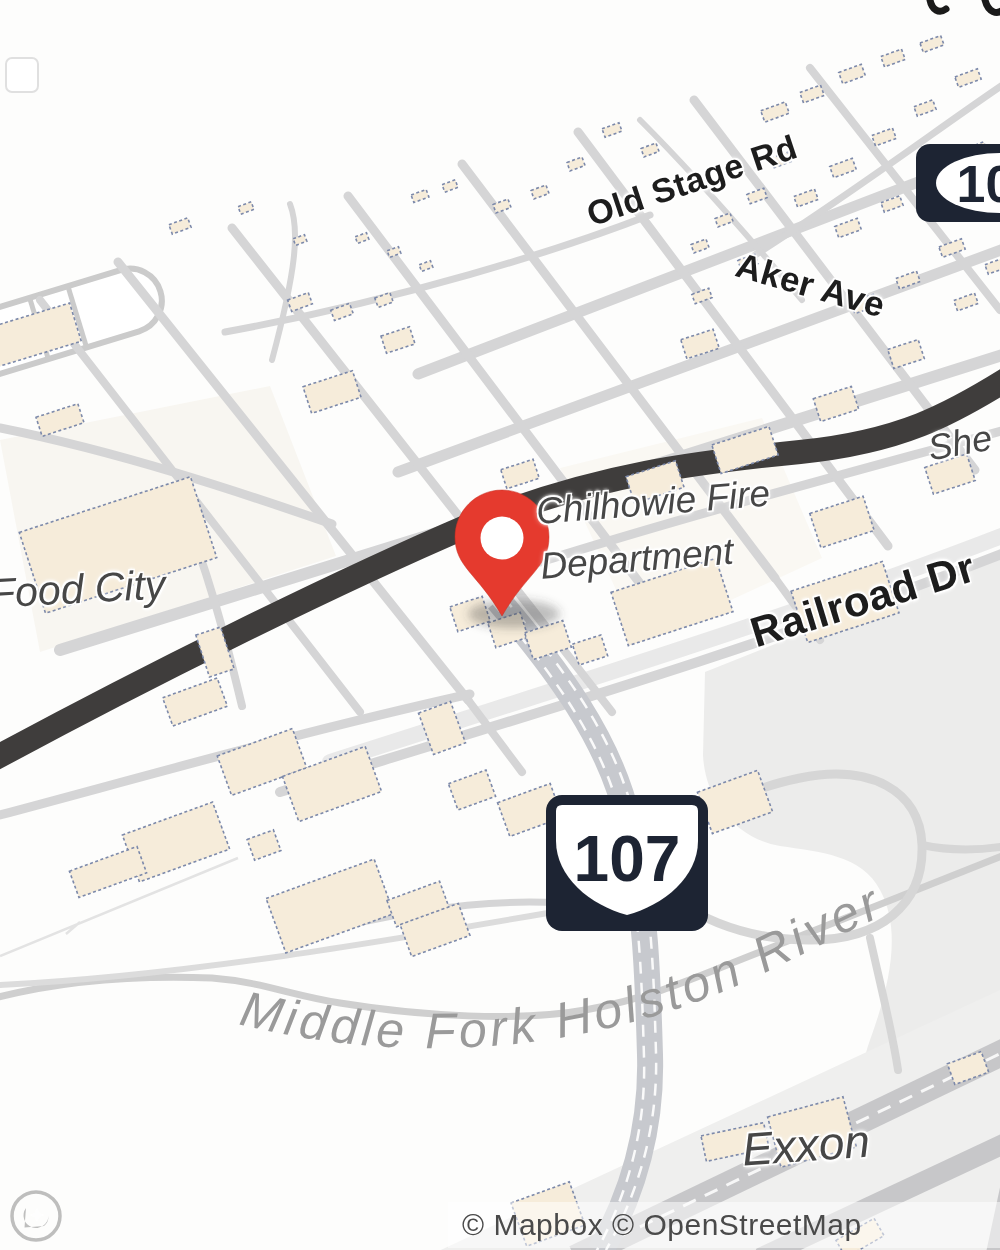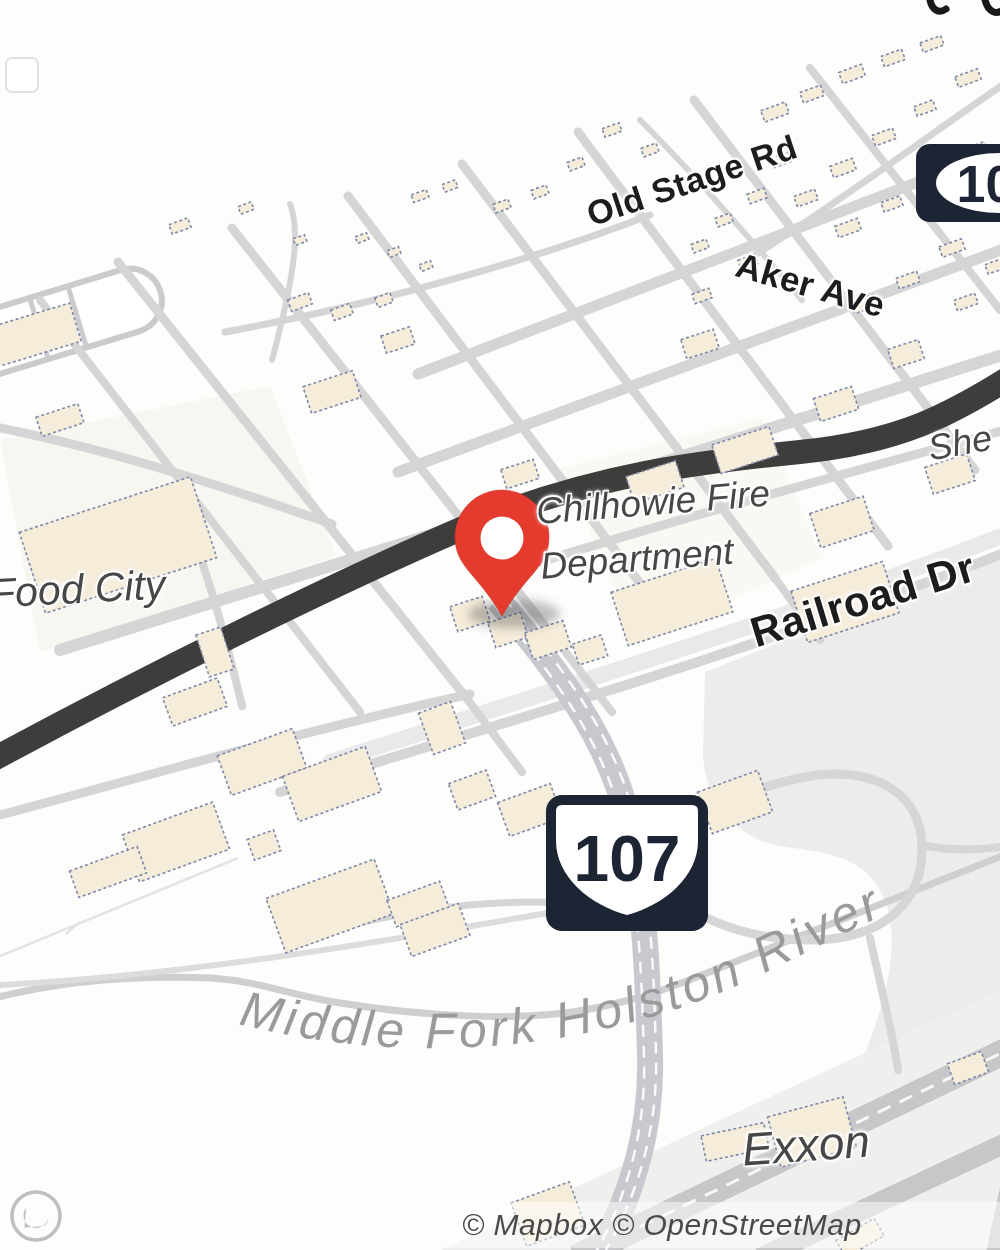--- a/index.html
+++ b/index.html
@@ -13,21 +13,21 @@
   .street{font-weight:700;color:#1d1d1d;letter-spacing:.5px;}
   #lbl-fire{left:534px;top:484px;font-size:37px;line-height:55px;transform:rotate(-4.5deg);transform-origin:left top;}
   #lbl-foodcity{left:-10px;top:566px;font-size:41px;transform:rotate(-3deg);}
   #lbl-exxon{left:742px;top:1118px;font-size:46px;transform:rotate(-4deg);}
   #lbl-she{left:928px;top:422px;font-size:36px;transform:rotate(-10deg);}
   #lbl-oldstage{left:588px;top:196px;font-size:34px;transform:rotate(-18.5deg);transform-origin:left center;}
   #lbl-aker{left:737px;top:244px;font-size:35px;transform:rotate(16deg);transform-origin:left center;}
   #lbl-railroad{left:752px;top:610px;font-size:42px;transform:rotate(-17deg);transform-origin:left center;}
   #attribution{position:absolute;left:448px;top:1202px;width:552px;height:46px;
     background:rgba(255,255,255,.52);color:#4a4a4a;font-size:30px;line-height:46px;
-    padding-left:14px;box-sizing:border-box;letter-spacing:.5px;font-style:italic;}
+    padding-left:14px;box-sizing:border-box;letter-spacing:.5px;}
   #mapbox-logo{position:absolute;left:8px;top:1188px;width:56px;height:56px;opacity:.75;}
 </style>
 </head>
 <body>
 
 <div id="stage">
 
 <svg id="basemap" width="1000" height="1250" viewBox="0 0 1000 1250">
   <defs>
     <filter id="soft" x="-50%" y="-50%" width="200%" height="200%">

